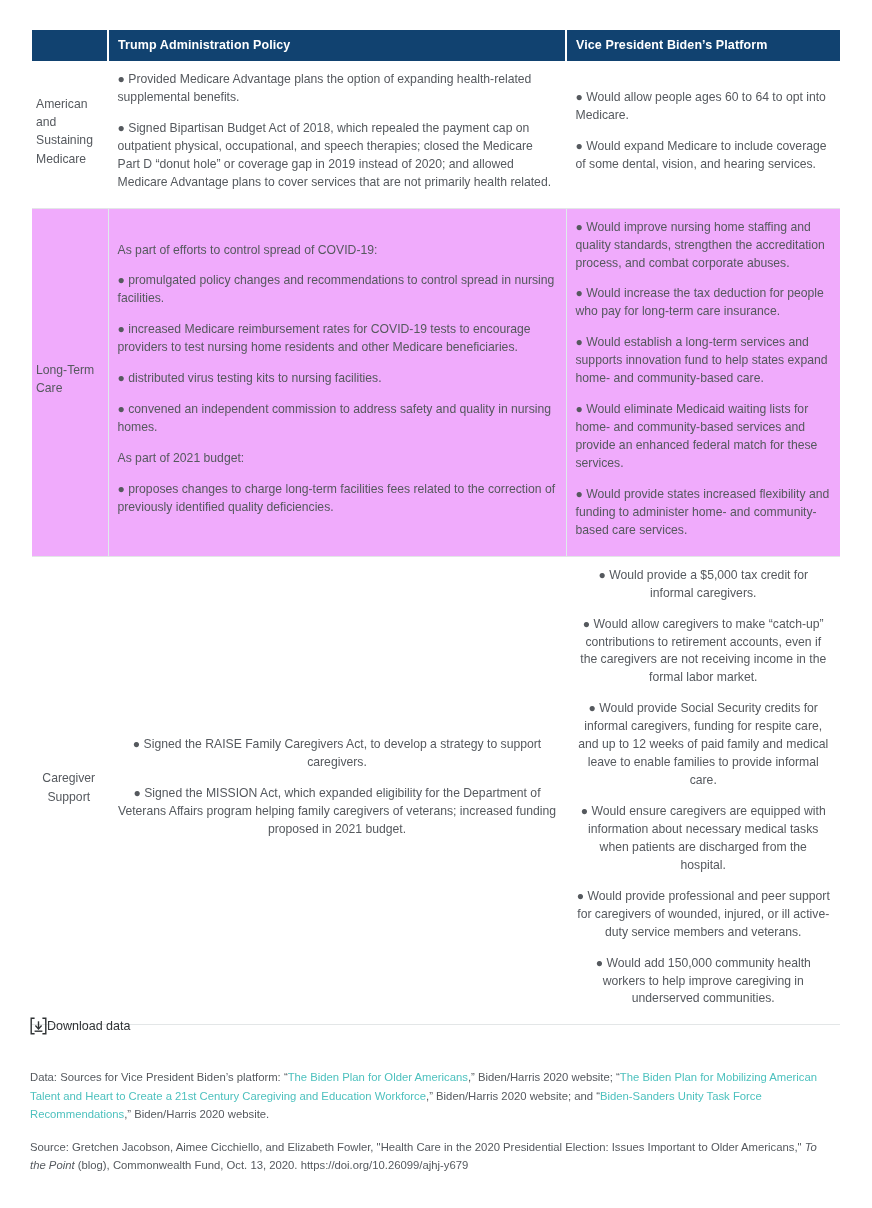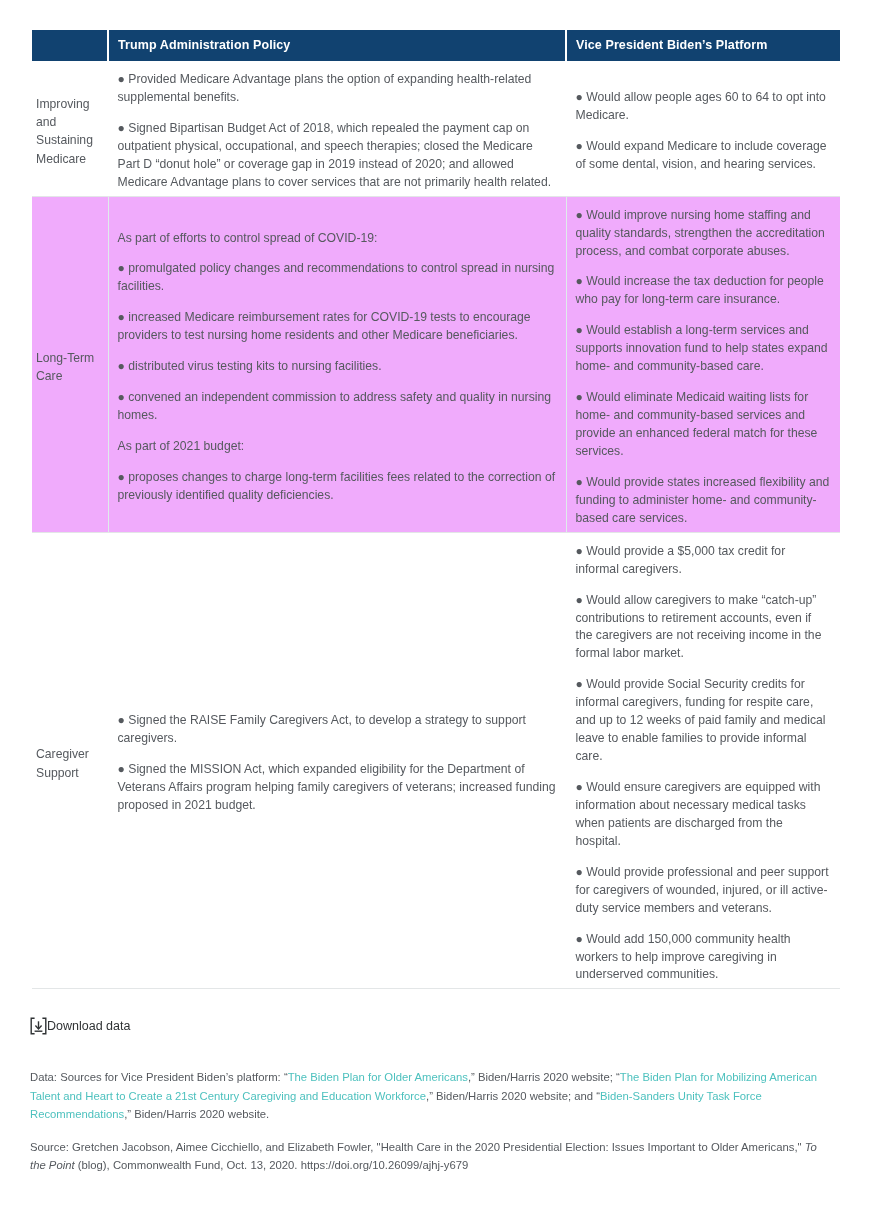--- a/index.html
+++ b/index.html
@@ -39,27 +39,27 @@
     letter-spacing: 0.1px;
   }
   .cmp-table thead th.th-label { padding: 0; }
   .cmp-table thead th.th-trump { border-left: 2px solid #ffffff; }
   .cmp-table thead th.th-biden { border-left: 2px solid #ffffff; }
 
   .cmp-table tbody td {
     vertical-align: middle;
     font-size: 12.2px;
     line-height: 1.47;
-    padding: 10px 9px 4px 9px;
+    padding: 10px 9px 16px 9px;
     color: #55595e;
   }
   .cmp-table tbody tr.row-shaded td { background: #f0abfc; }
   .cmp-table tbody tr.row-plain td { background: #ffffff; }
   .cmp-table tbody tr td { border-bottom: 1px solid #e3e6e7; }
-  .cmp-table tbody tr:last-child td { border-bottom: 1px solid #e3e6e7; }
+  .cmp-table tbody tr:last-child td { border-bottom: 1px solid #e3e6e7; text-align: center; }
 
   .cmp-table td.td-label {
     font-size: 12.2px;
     line-height: 1.5;
     color: #55595e;
     padding-left: 4px;
     padding-right: 6px;
   }
   .cmp-table tr.row-shaded td.td-trump,
   .cmp-table tr.row-shaded td.td-biden { border-left: 1px solid #dfeceb; }
@@ -116,21 +116,21 @@
     </colgroup>
     <thead>
       <tr>
         <th class="th-label"></th>
         <th class="th-trump">Trump Administration Policy</th>
         <th class="th-biden">Vice President Biden’s Platform</th>
       </tr>
     </thead>
     <tbody>
         <tr class="row-plain">
-          <td class="td-label">Improving and Sustaining Medicare</td>
+          <td class="td-label">American and Sustaining Medicare</td>
           <td class="td-trump">
             <p class="para">● Provided Medicare Advantage plans the option of expanding health-related supplemental benefits.</p>
             <p class="para">● Signed Bipartisan Budget Act of 2018, which repealed the payment cap on outpatient physical, occupational, and speech therapies; closed the Medicare Part D “donut hole” or coverage gap in 2019 instead of 2020; and allowed Medicare Advantage plans to cover services that are not primarily health related.</p>
           </td>
           <td class="td-biden">
             <p class="para">● Would allow people ages 60 to 64 to opt into Medicare.</p>
             <p class="para">● Would expand Medicare to include coverage of some dental, vision, and hearing services.</p>
           </td>
         </tr>
         <tr class="row-shaded">

